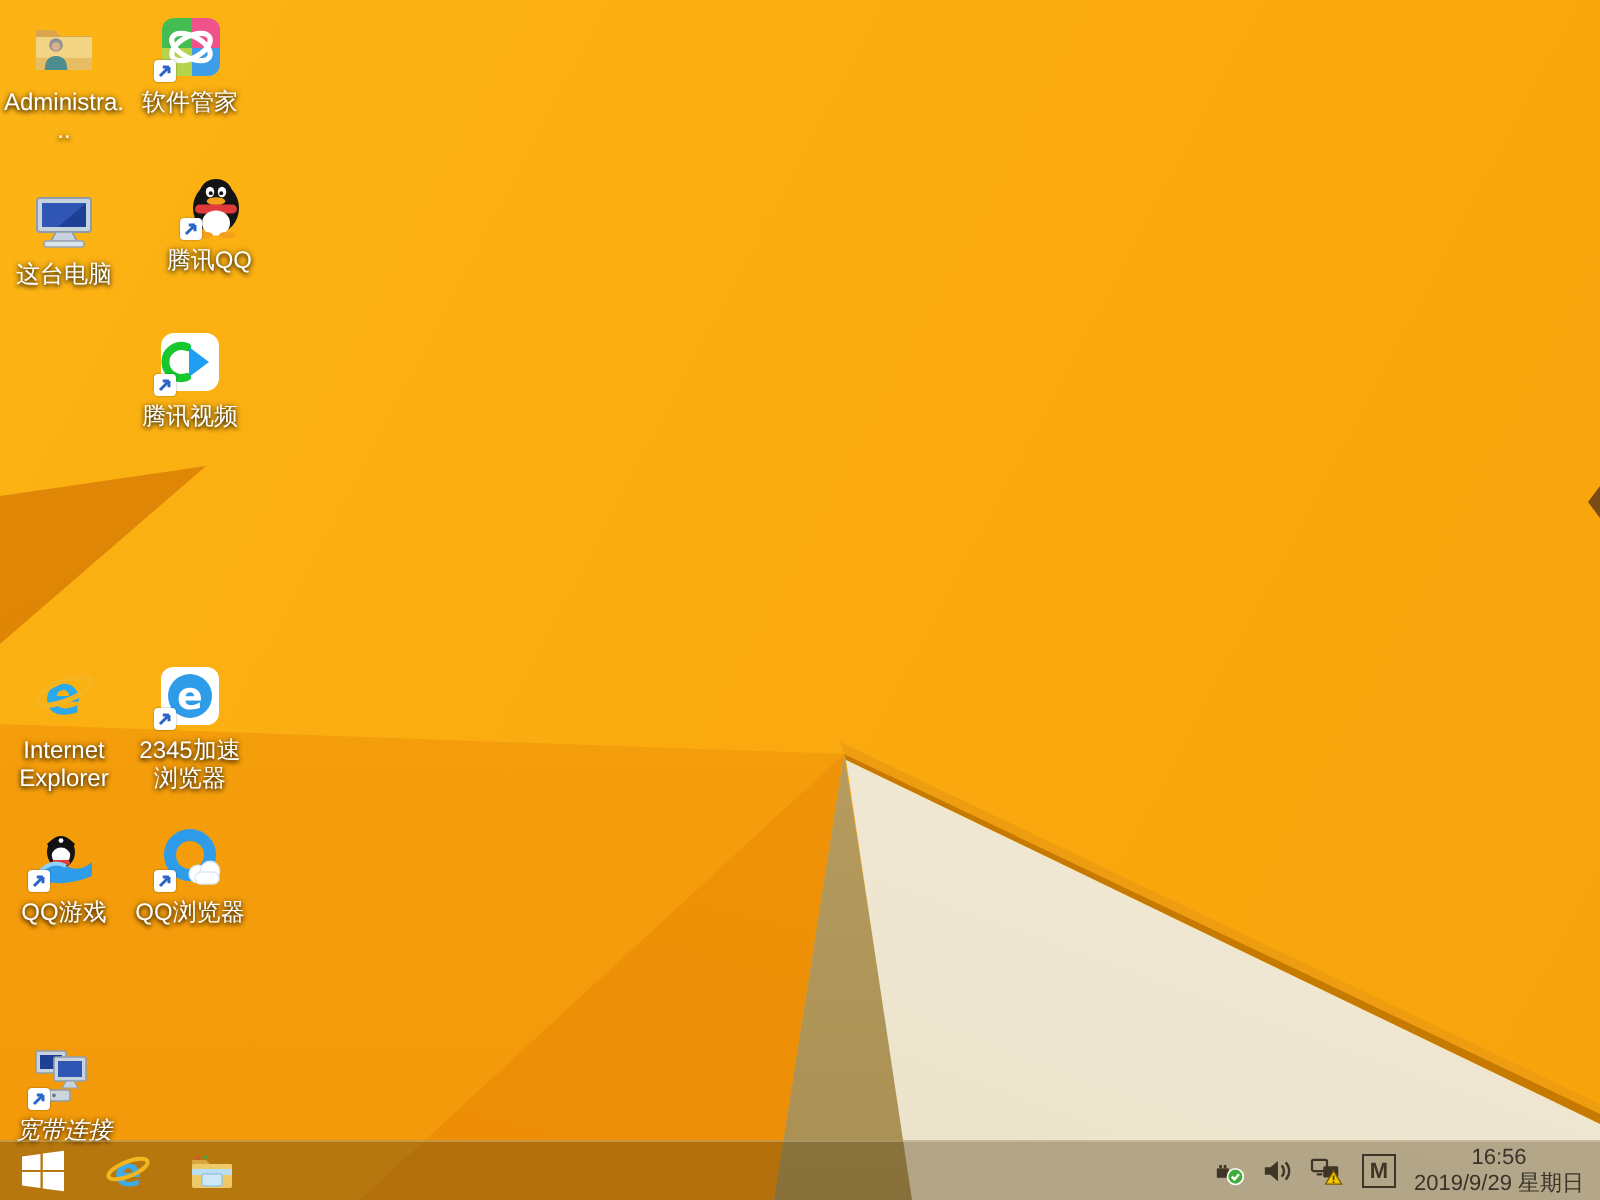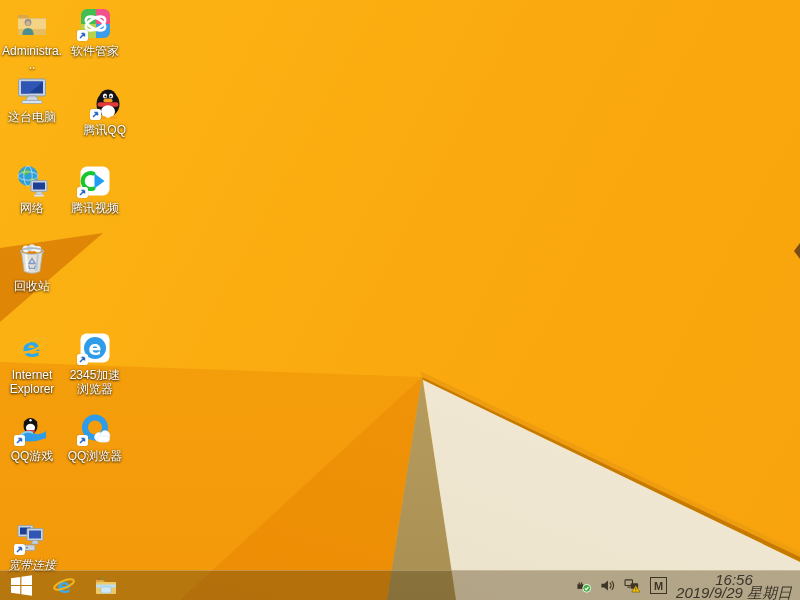--- a/index.html
+++ b/index.html
@@ -34,21 +34,21 @@
     background:rgba(84,63,22,.38);border-top:1px solid rgba(255,240,200,.28);
     display:flex;align-items:center;}
   .tb-left{display:flex;align-items:center;height:100%;}
   .start-btn{height:100%;padding:0 11px;display:flex;align-items:center;cursor:pointer;}
   .tb-app{width:42px;height:100%;display:flex;align-items:center;justify-content:center;cursor:pointer;}
   .tray{position:absolute;right:0;top:0;height:100%;display:flex;align-items:center;gap:9px;padding-right:8px;}
   .tray-ic{display:flex;align-items:center;cursor:pointer;}
   .ime{width:17px;height:17px;box-sizing:border-box;border:1.6px solid #3e3526;color:#3e3526;
     font-size:11px;font-weight:bold;display:flex;align-items:center;justify-content:center;cursor:pointer;}
   .clock{display:flex;flex-direction:column;align-items:center;justify-content:center;
-    font-size:15px;line-height:13px;color:#3a342a;cursor:pointer;white-space:nowrap;font-style:italic;}
+    font-size:11px;line-height:13px;color:#3a342a;cursor:pointer;white-space:nowrap;}
 </style>
 </head>
 <body>
 
 <div class="screen">
 
   <div class="wp wp-base"></div>
   <div class="wp wp-shade"></div>
   <div class="wp wp-deep"></div>
   <div class="wp wp-darktri"></div>
@@ -91,21 +91,21 @@
       <rect x="4" y="12.5" width="28" height="16.5" fill="#f3d485"></rect>
       <path d="M4 23 h28 v6 H4 z" fill="#e7bd63"></path>
       <circle cx="14" cy="16.5" r="3.4" fill="#8d9298"></circle>
       <circle cx="14" cy="17.2" r="2.2" fill="#d9b18a"></circle>
       <path d="M8.4 29 q0-7 5.6-7 q5.6 0 5.6 7 z" fill="#4d8d8d"></path>
     </svg>
       </div>
     <div class="lbl">Administra...</div>
   </div>
 
-  <div class="cell" style="left:1px;top:72px;">
+  <div class="cell" style="left:1px;top:92px;">
     <div class="ic">
         <svg viewBox="0 0 36 36" width="36" height="36">
       <rect x="4.5" y="7" width="27" height="17" rx="1.5" fill="#c9d3dd" stroke="#8f9dab"></rect>
       <rect x="7" y="9.5" width="22" height="12" fill="#1d3f96"></rect>
       <path d="M7 9.5 h22 l-14 12 H7 z" fill="#2f56b5"></path>
       <path d="M14 24 h8 l2.5 4.5 h-13 z" fill="#c9d3dd" stroke="#8f9dab" stroke-width="0.8"></path>
       <rect x="8" y="28.5" width="20" height="3" rx="1.2" fill="#dbe3ea" stroke="#98a5b2" stroke-width="0.8"></rect>
     </svg>
       </div>
     <div class="lbl">这台电脑</div>
@@ -128,71 +128,37 @@
     </svg>
       <div class="badge">
           <svg width="9" height="9" viewBox="0 0 9 9">
             <path d="M2 7 L6.5 2.5 M6.5 2.5 H3.4 M6.5 2.5 V5.6" stroke="#2a66c8" stroke-width="1.5" fill="none"></path>
           </svg>
         </div>
     </div>
     <div class="lbl">腾讯QQ</div>
   </div>
 
-  <div class="cell" style="left:1px;top:163px;">
-    <div class="ic">
-        <svg viewBox="0 0 36 36" width="36" height="36">
-      <circle cx="14" cy="13" r="10" fill="#2fa0d8"></circle>
-      <path d="M7 9 q3 -4 7 -2 q3 2 0 4 q-5 2 -7 -2 z" fill="#58b94a"></path>
-      <path d="M16 16 q4 -2 5 1 q-1 4 -5 2 z" fill="#58b94a"></path>
-      <ellipse cx="14" cy="13" rx="4.2" ry="10" fill="none" stroke="rgba(255,255,255,.55)"></ellipse>
-      <ellipse cx="14" cy="13" rx="10" ry="4.2" fill="none" stroke="rgba(255,255,255,.55)"></ellipse>
-      <rect x="17" y="17.5" width="16" height="11" rx="1" fill="#c9d3dd" stroke="#8f9dab" stroke-width="0.8"></rect>
-      <rect x="19" y="19.5" width="12" height="7" fill="#1d3f96"></rect>
-      <path d="M22.5 28.5 h5 l1.5 3 h-8 z" fill="#c9d3dd" stroke="#8f9dab" stroke-width="0.6"></path>
-      <rect x="20" y="31.5" width="10" height="2" rx="1" fill="#dbe3ea"></rect>
-    </svg>
-      </div>
-    <div class="lbl">网络</div>
-  </div>
 
   <div class="cell" style="left:64px;top:163px;justify-content:space-between;">
     <div class="ic">
         <svg viewBox="0 0 36 36" width="36" height="36">
       <rect x="3.5" y="3.5" width="29" height="29" rx="6.5" fill="#fff"></rect>
       <path d="M16.5 10.5 a8 8 0 1 0 0 15" fill="none" stroke="#16c72e" stroke-width="4" stroke-linecap="round"></path>
       <path d="M17.5 10.5 l10 7.5 -10 7.5 z" fill="#1f9ff2"></path>
     </svg>
       <div class="badge">
           <svg width="9" height="9" viewBox="0 0 9 9">
             <path d="M2 7 L6.5 2.5 M6.5 2.5 H3.4 M6.5 2.5 V5.6" stroke="#2a66c8" stroke-width="1.5" fill="none"></path>
           </svg>
         </div>
     </div>
     <div class="lbl">腾讯视频</div>
   </div>
 
-  <div class="cell" style="left:1px;top:241px;">
-    <div class="ic">
-        <svg viewBox="0 0 36 36" width="36" height="36">
-      <circle cx="12" cy="8" r="3.4" fill="#eef3f6"></circle>
-          <circle cx="18" cy="6.8" r="3.6" fill="#dfe9f0"></circle>
-      <circle cx="24" cy="8.2" r="3.2" fill="#eef3f6"></circle>
-          <circle cx="15" cy="7.5" r="2.6" fill="#cdd9e2"></circle>
-      <circle cx="21" cy="7.6" r="2.6" fill="#f4f8fa"></circle>
-      <ellipse cx="18" cy="10.5" rx="11" ry="3.4" fill="none" stroke="#aeb9c2" stroke-width="1.6"></ellipse>
-      <path d="M7.6 11.5 L10.2 30.5 q7.8 3.4 15.6 0 L28.4 11.5 q-10.4 3.6 -20.8 0 z" fill="rgba(226,233,238,.9)" stroke="#a9b4bd" stroke-width="0.8"></path>
-      <path d="M12 13.5 l1.6 16.5" stroke="rgba(255,255,255,.85)" stroke-width="2"></path>
-      <path d="M23.8 13.5 l-1.5 16.5" stroke="rgba(178,192,202,.8)" stroke-width="2"></path>
-      <path d="M18 17.5 l-3 5 h6 z" fill="none" stroke="#7c97c9" stroke-width="1.4"></path>
-      <path d="M14.6 24.5 l1 3 3-.6 M21.4 24.5 l-1 3 -3 -.6" stroke="#7c97c9" stroke-width="1.2" fill="none"></path>
-    </svg>
-      </div>
-    <div class="lbl">回收站</div>
-  </div>
 
 
   <div class="cell" style="left:1px;top:330px;">
     <div class="ic">
         <svg viewBox="0 0 36 36" width="36" height="36">
       <text x="17.5" y="27" text-anchor="middle" font-size="27" font-weight="bold" fill="#2ba9ea" font-family="DejaVu Sans, sans-serif">e</text>
       <ellipse cx="18" cy="15.5" rx="14.5" ry="5" fill="none" stroke="#f6b51f" stroke-width="2.6" transform="rotate(-22 18 15.5)"></ellipse>
     </svg>
       </div>
     <div class="lbl">Internet Explorer</div>

